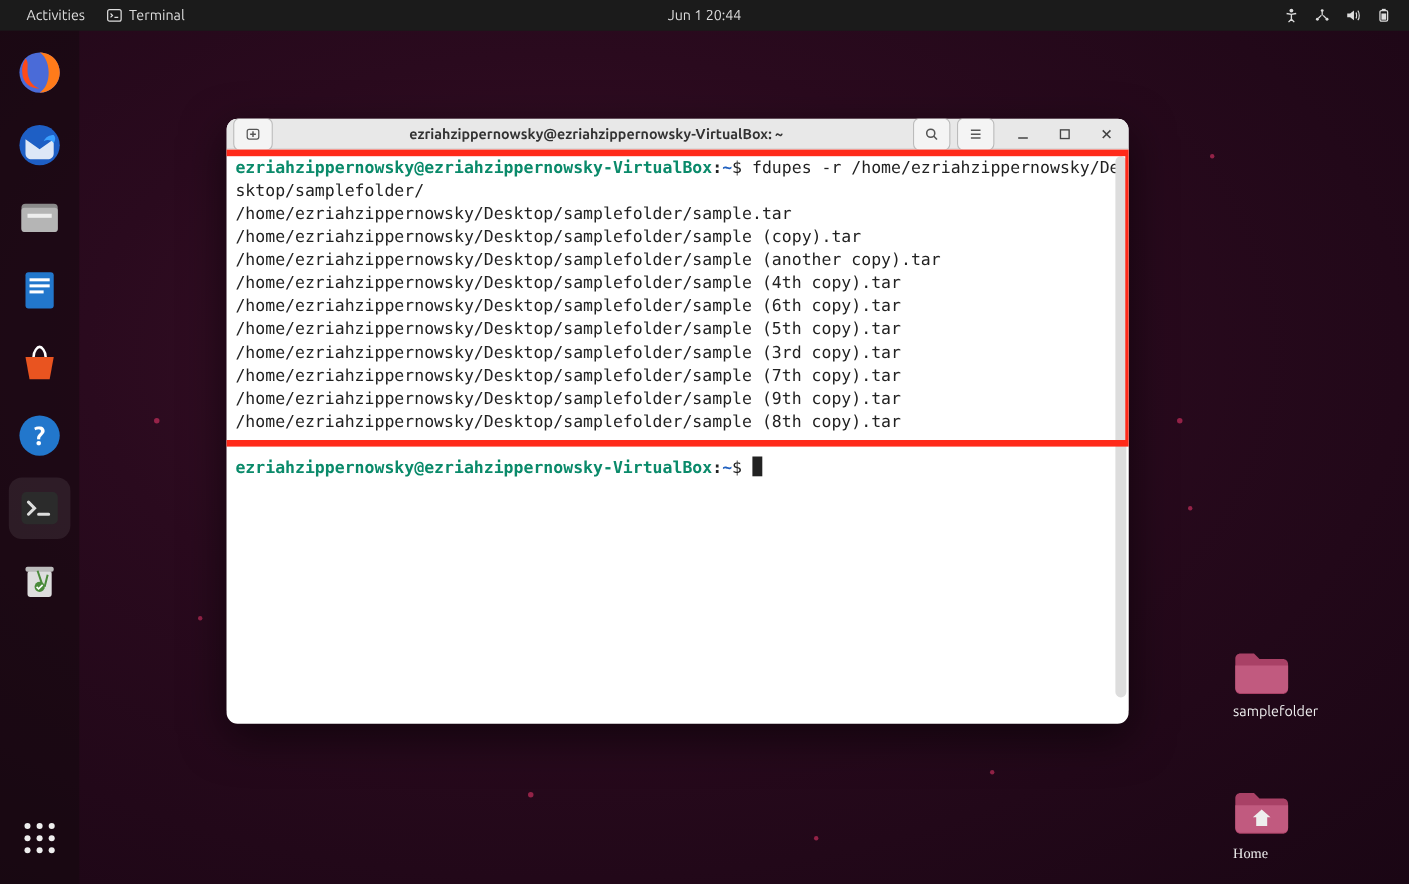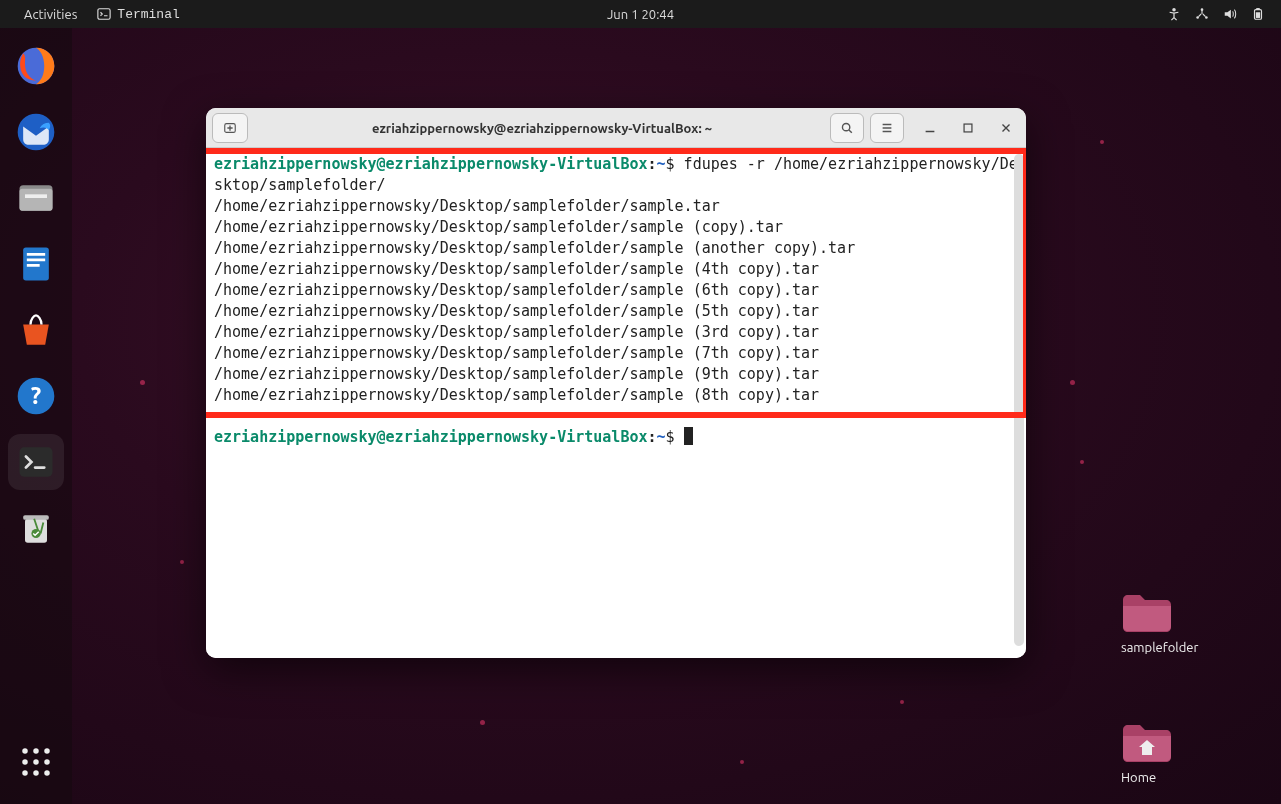--- a/index.html
+++ b/index.html
@@ -14,21 +14,21 @@
   }
   
   .star { position: absolute; background: #d36; border-radius: 50%; opacity: .6; }
   
   .topbar {
     position: absolute; top: 0; left: 0; right: 0; height: 28px;
     background: #1b1b1b; display: flex; align-items: center;
     font-size: 13px; color: #ddd; padding: 0 4px;
   }
   .topbar .left { display: flex; gap: 12px; align-items: center; padding-left: 20px; }
-  .topbar .app { display: flex; align-items: center; gap: 6px; padding: 0 8px; font-family: Liberation Mono, monospace; }
+  .topbar .app { display: flex; align-items: center; gap: 6px; padding: 0 8px; }
   .topbar .center { position: absolute; left: 50%; transform: translateX(-50%); }
   .topbar .right { margin-left: auto; display: flex; gap: 14px; align-items: center; padding-right: 12px; }
   .topbar svg { width: 14px; height: 14px; fill: #ddd; }
   
   .dock {
     position: absolute; left: 0; top: 28px; bottom: 0; width: 72px;
     background: rgba(20,10,14,.55);
     display: flex; flex-direction: column; align-items: center; padding-top: 10px;
   }
   .dock .item {
@@ -38,30 +38,30 @@
   }
   .dock .item.active { background: rgba(255,255,255,.08); }
   .dock .apps-grid { margin-top: auto; margin-bottom: 14px; }
   .dock svg { width: 44px; height: 44px; }
   
   .desktop-icon {
     position: absolute; right: 40px; width: 120px; 
     font-size: 13px; color: #eee;
   }
   .desktop-icon .folder { width: 52px; height: 44px; margin: 0 auto 4px; }
-  .desktop-icon.home { bottom: 20px; }
+  .desktop-icon.home { bottom: 20px; font-family: Liberation Serif, serif; }
   .desktop-icon.sample { bottom: 150px; }
   
   .term-win {
     position: absolute; left: 206px; top: 108px; width: 820px; height: 550px;
     background: #fff; border-radius: 10px; overflow: hidden;
     box-shadow: 0 12px 40px rgba(0,0,0,.55);
   }
   .term-titlebar {
-    height: 40px; background: #e8e8e8; border-bottom: 1px solid #ccc;
+    height: 28px; background: #e8e8e8; border-bottom: 1px solid #ccc;
     display: flex; align-items: center; padding: 0 6px;
     font-size: 13px; color: #333; font-weight: 600;
   }
   .term-titlebar .btn {
     width: 34px; height: 30px; border: 1px solid #bbb; border-radius: 6px;
     background: #f4f4f4; display: flex; align-items: center; justify-content: center;
     cursor: pointer; margin-right: 6px;
   }
   .term-titlebar .btn.square { width: 36px; }
   .term-titlebar .title { flex: 1; text-align: center; font-weight: 700; }

